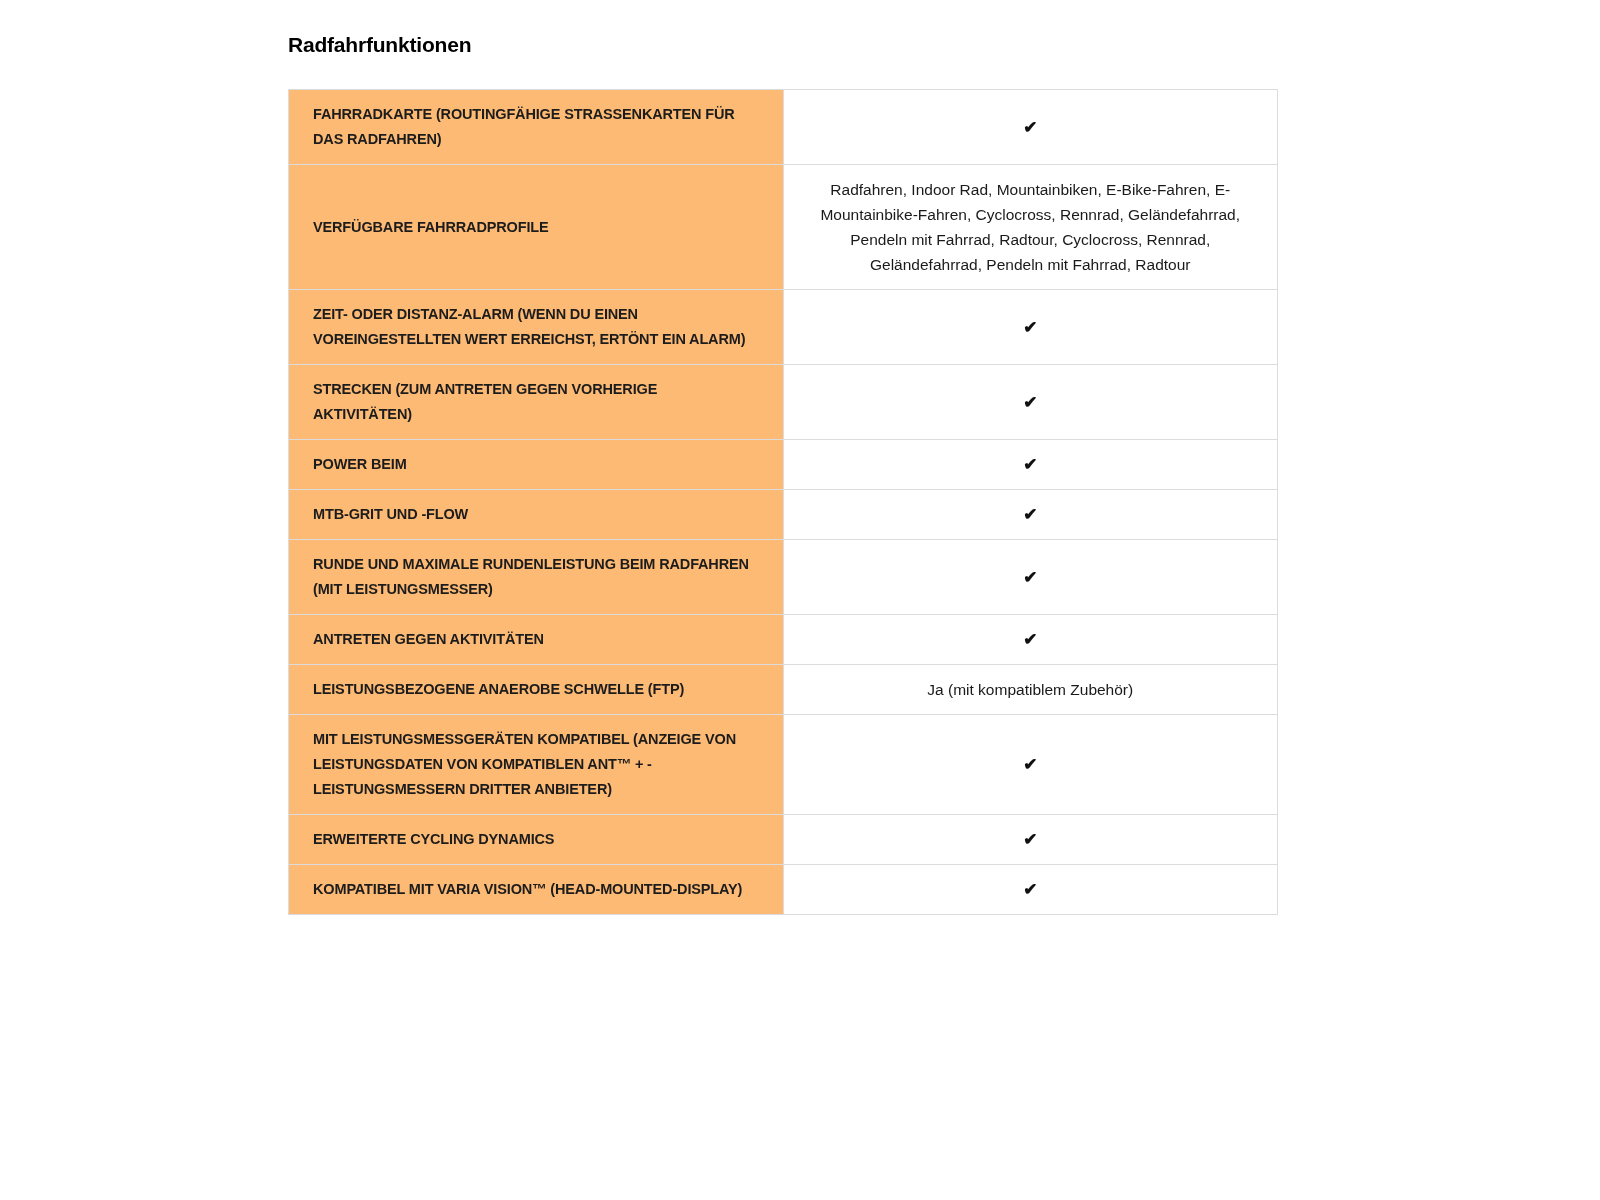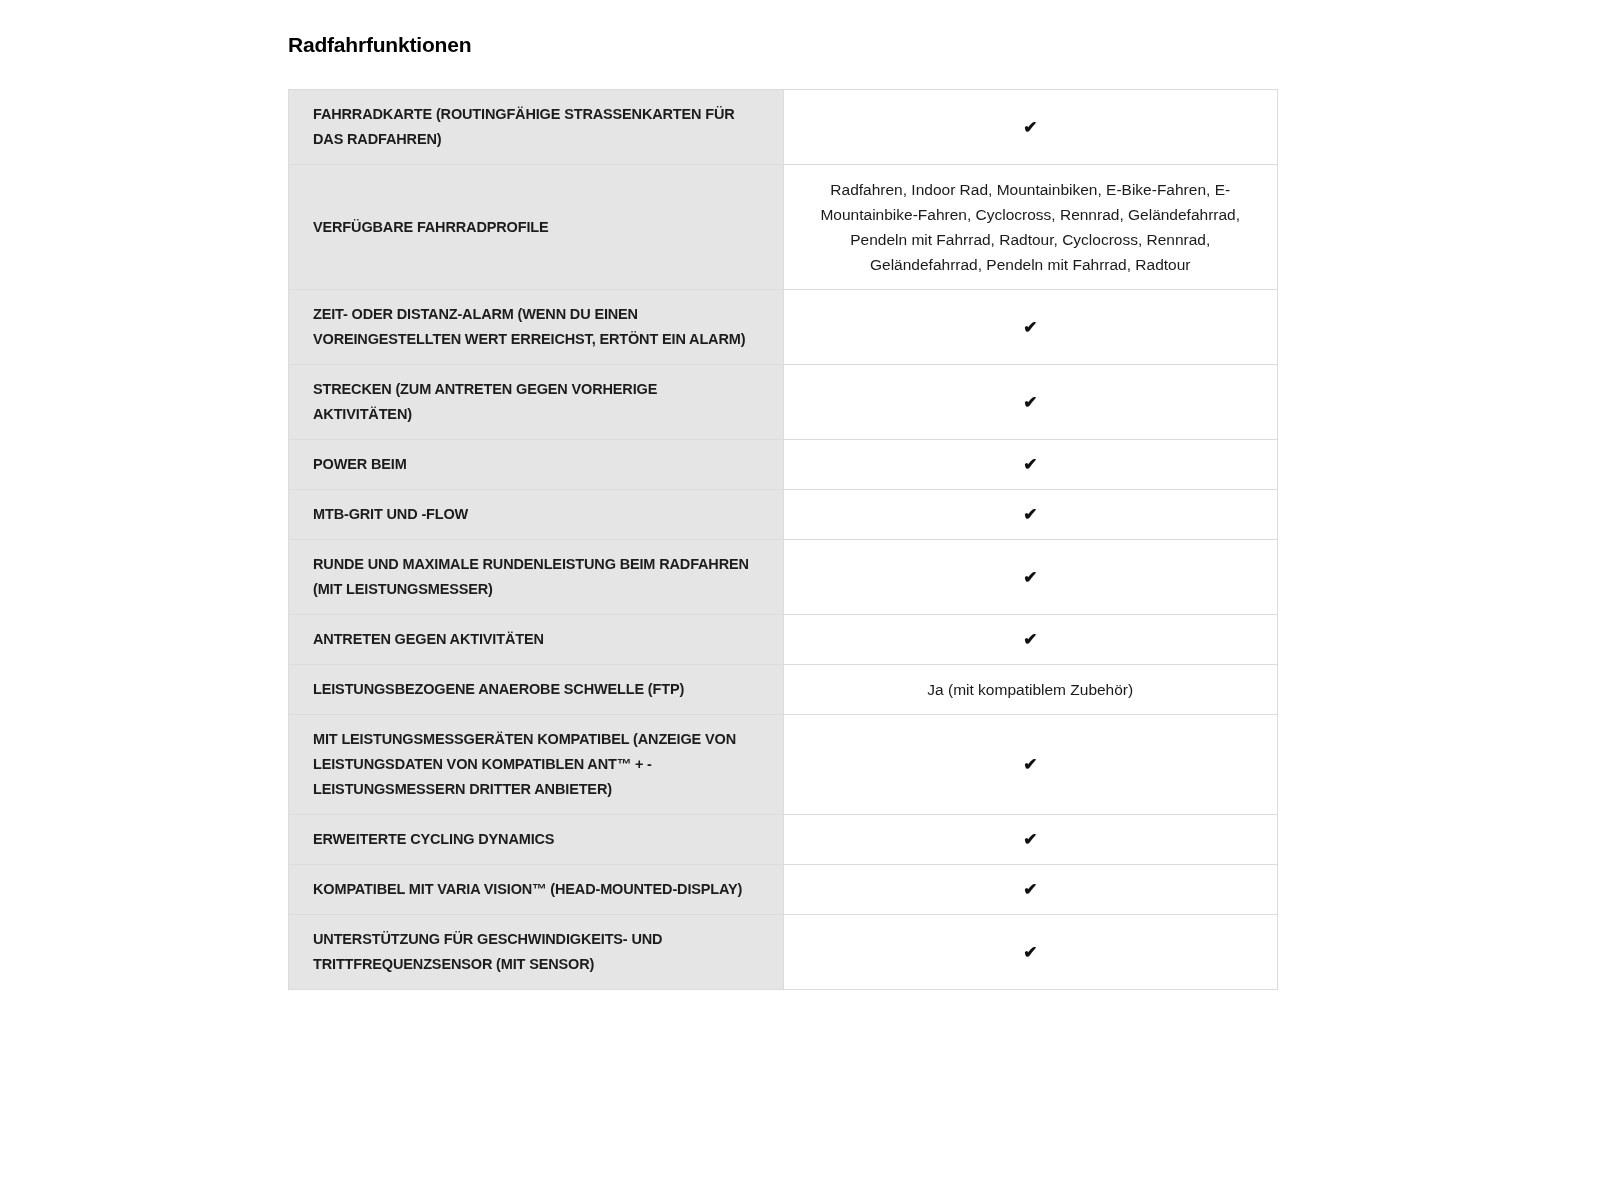--- a/index.html
+++ b/index.html
@@ -31,21 +31,21 @@
     table-layout: fixed;
   }
   table.features td {
     border: 1px solid #dcdcdc;
     vertical-align: middle;
     padding: 12px 24px;
     line-height: 25px;
   }
   td.label-cell {
     width: 50%;
-    background: #e5e5e5;
+    background: #fdba74;
     font-weight: bold;
     font-size: 14.5px;
     letter-spacing: -0.15px;
     color: #1c1c1c;
     font-stretch: condensed;
   }
   td.value-cell {
     width: 50%;
     background: #ffffff;
     text-align: center;
@@ -108,19 +108,15 @@
           <td class="value-cell"><span class="check">✔</span></td>
         </tr>
         <tr>
           <td class="label-cell">ERWEITERTE CYCLING DYNAMICS</td>
           <td class="value-cell"><span class="check">✔</span></td>
         </tr>
         <tr>
           <td class="label-cell">KOMPATIBEL MIT VARIA VISION™ (HEAD-MOUNTED-DISPLAY)</td>
           <td class="value-cell"><span class="check">✔</span></td>
         </tr>
-        <tr>
-          <td class="label-cell">UNTERSTÜTZUNG FÜR GESCHWINDIGKEITS- UND TRITTFREQUENZSENSOR (MIT SENSOR)</td>
-          <td class="value-cell"><span class="check">✔</span></td>
-        </tr>
       </tbody>
   </table>
 </div>
 
 </body></html>

